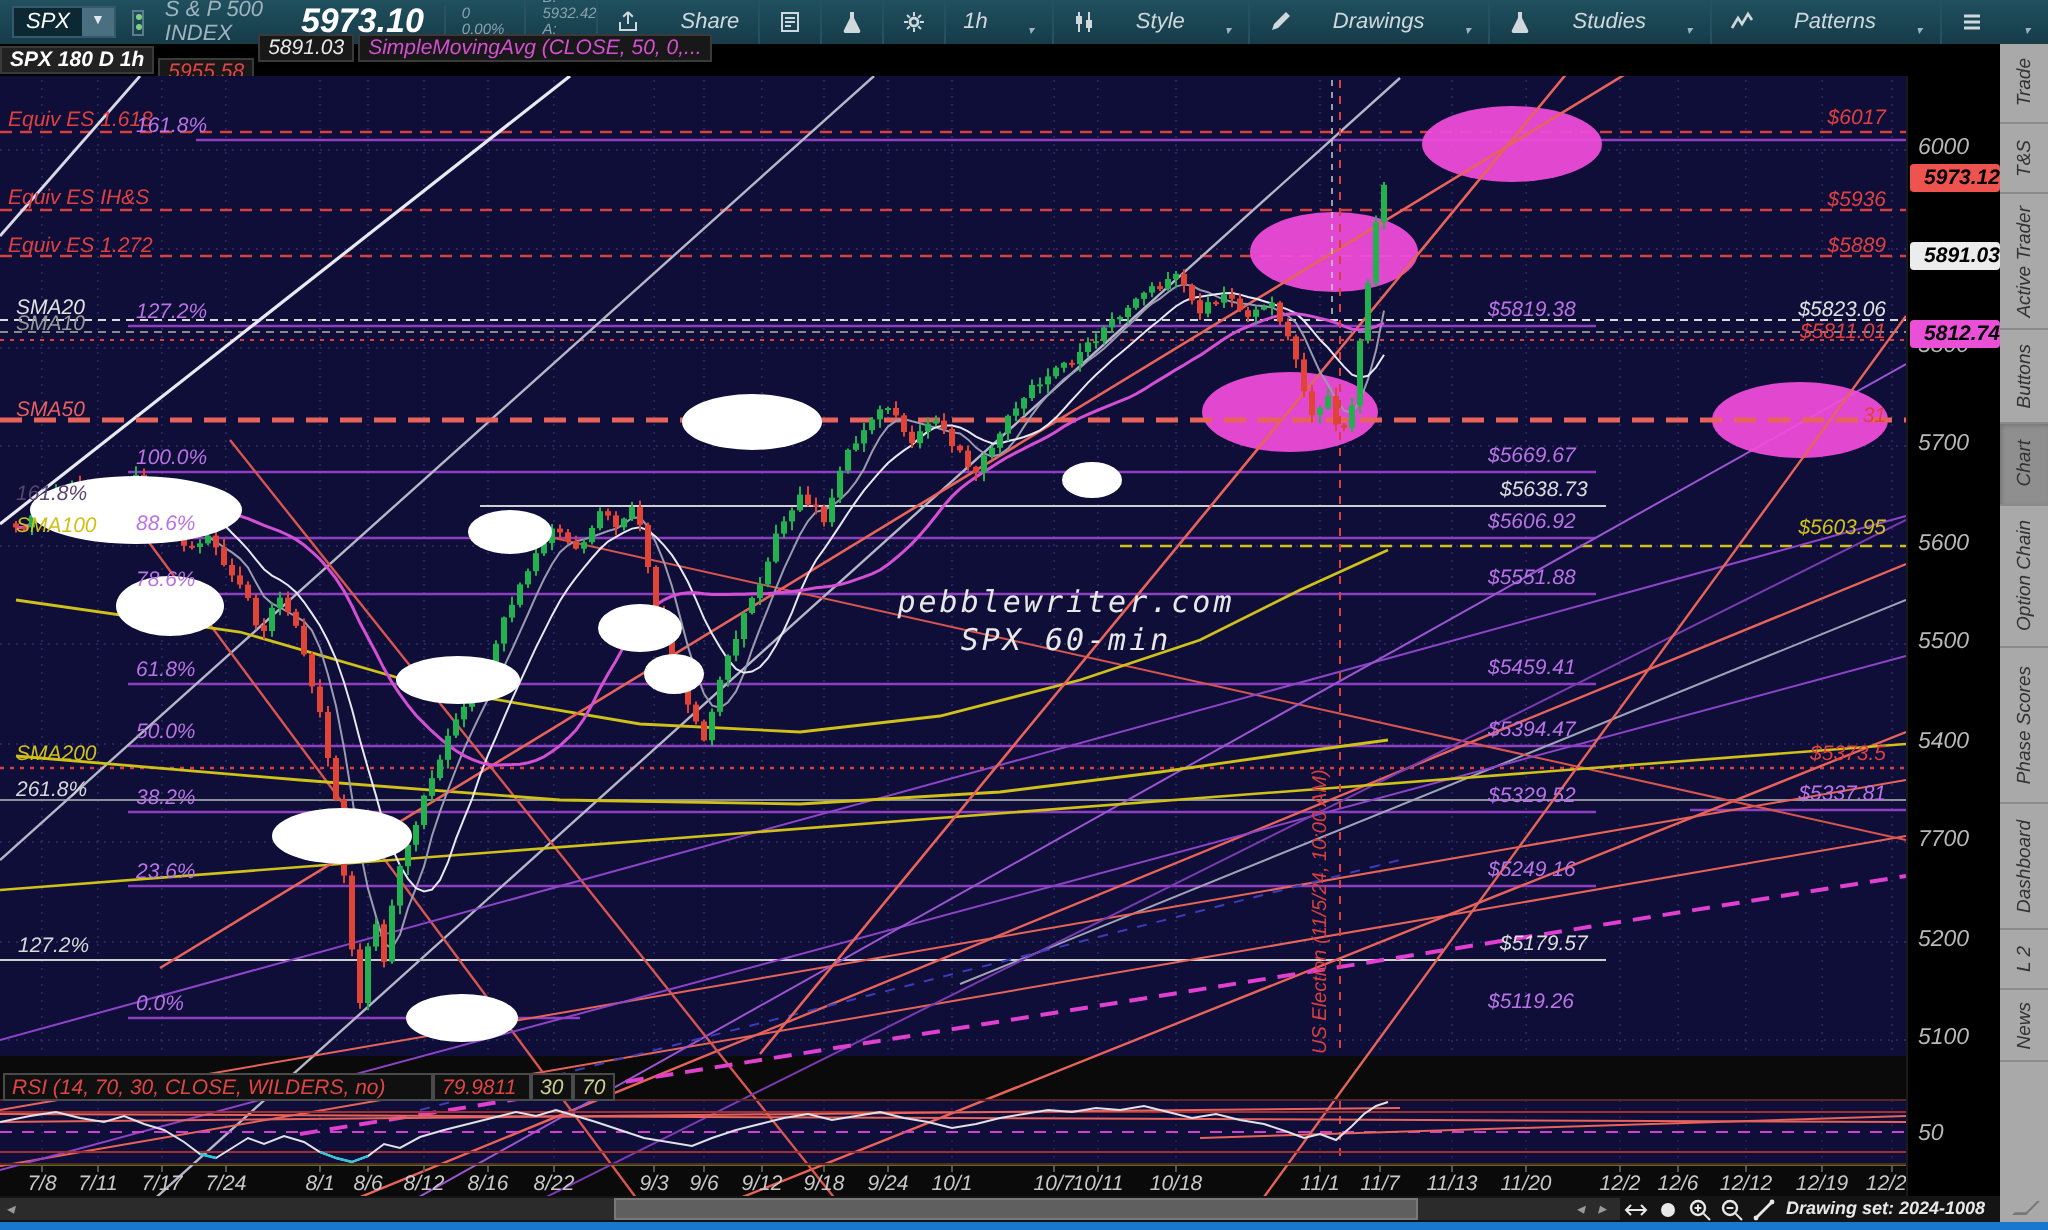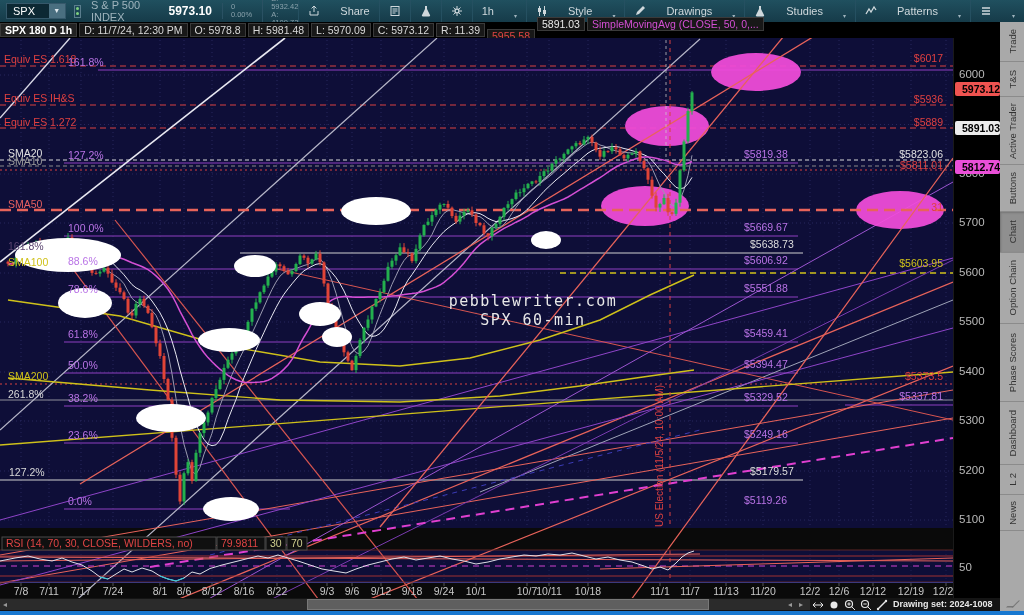--- a/index.html
+++ b/index.html
@@ -1,33 +1,33 @@
 <!DOCTYPE html>
 <html><head>
 <meta charset="utf-8">
 <style>
   * { margin:0; padding:0; box-sizing:border-box; }
   html,body { width:1024px; height:615px; overflow:hidden; background:#000;
     font-family:"Liberation Sans", sans-serif; }
-  #app { position:relative; width:992px; height:615px; background:#1d4ed8; }
+  #app { position:relative; width:992px; height:615px; background:#4d7c0f;font-style:italic; }
 
   
   #titlebar { position:absolute; left:0; top:0; width:1024px; height:22px;
     background:linear-gradient(#20505f,#163b49); display:flex; align-items:center;
     color:#c9d6dc; font-size:11px; }
   #symbolbox { display:flex; align-items:center; margin-left:6px; background:#0c2833;
     border:1px solid #35586a; height:16px; width:80px; }
   #symbolbox .sym { color:#fff; padding:0 6px; flex:1; font-size:11px; }
   #symbolbox .dd { width:16px; height:14px; background:#4a6f80; color:#dfe9ee;
     font-size:7px; text-align:center; line-height:14px; }
   .linkicon { width:9px; height:13px; border:1px solid #5a7d8d; margin-left:8px;
     display:flex; flex-direction:column; align-items:center; justify-content:space-evenly; }
   .linkicon i { width:3px; height:3px; border-radius:50%; background:#7fd17f; display:block; }
   #idxname { margin-left:10px; color:#9fb4bd; }
-  #lastprice { margin-left:14px; color:#fff; font-weight:bold; font-size:12px; }
+  #lastprice { margin-left:14px; color:#fff; font-weight:bold; font-size:17px; }
   .stack { margin-left:10px; display:flex; flex-direction:column; font-size:7.5px;
     color:#8aa2ac; line-height:8px; border-left:1px solid #2a5163; padding-left:8px; }
   #toolbar { margin-left:auto; display:flex; align-items:center; height:22px; }
   .tbitem { display:flex; align-items:center; gap:20px; padding:0 9px; height:22px;
     border-left:1px solid #255061; cursor:default; color:#cfd8dc; }
   .tbitem .caret { font-size:6px; color:#9fb4bd; align-self:flex-end; margin-bottom:3px; }
   .tbitem svg { display:block; }
 
   
   #infobar { position:absolute; left:0; top:22px; width:1024px; height:16px;
@@ -159,28 +159,20 @@
           <svg width="12" height="12" viewBox="0 0 12 12">
             <path d="M2 3h8M2 6h8M2 9h8" stroke="#cfd8dc" stroke-width="1.4"></path>
           </svg>
           <span class="caret">▾</span>
         </div>
       </div>
   </div>
 
   <div id="infobar">
     <span class="ibox title">SPX 180 D 1h</span>
-    <span id="ohlcfields" style="display:flex;">
-        <span class="ibox">D: 11/7/24, 12:30 PM</span>
-        <span class="ibox">O: 5978.8</span>
-        <span class="ibox">H: 5981.48</span>
-        <span class="ibox">L: 5970.09</span>
-        <span class="ibox">C: 5973.12</span>
-        <span class="ibox">R: 11.39</span>
-      </span>
     <span id="studyfields" style="display:flex;">
         <span class="ibox" style="color: rgb(224, 69, 69); margin-top: 12px;">5955.58</span>
         <span class="ibox" style="color: rgb(232, 232, 232);">5891.03</span>
         <span class="ibox study" style="color: rgb(212, 79, 212);">SimpleMovingAvg (CLOSE, 50, 0,...</span>
       </span>
   </div>
 
   <svg id="chartsvg" width="953" height="560" viewBox="0 38 953 560">
       <rect x="0" y="38" width="953" height="490" fill="#0e0e38"></rect>
       <rect x="0" y="528" width="953" height="22" fill="#0a0a0a"></rect>
@@ -808,21 +800,21 @@
       </g>
     </svg>
 
   <div id="paxis">
       <div class="ptick" style="top: 30px;">6000</div>
       <div class="ptick" style="top: 129px;">5800</div>
       <div class="ptick" style="top: 178px;">5700</div>
       <div class="ptick" style="top: 228px;">5600</div>
       <div class="ptick" style="top: 277px;">5500</div>
       <div class="ptick" style="top: 327px;">5400</div>
-      <div class="ptick" style="top: 376px;">5300</div>
+      <div class="ptick" style="top: 376px;">7700</div>
       <div class="ptick" style="top: 426px;">5200</div>
       <div class="ptick" style="top: 475px;">5100</div>
       <div class="ptick" style="top: 523px;">50</div>
       <div class="pbubble" style="top: 44px; background: rgb(239, 83, 80);">5973.12</div>
       <div class="pbubble" style="top: 83px; background: rgb(236, 236, 236);">5891.03</div>
       <div class="pbubble" style="top: 122px; background: rgb(234, 79, 216);">5812.74</div>
     </div>
 
   <div id="sidebar">
       <div class="stab" style="height: 40px;">

